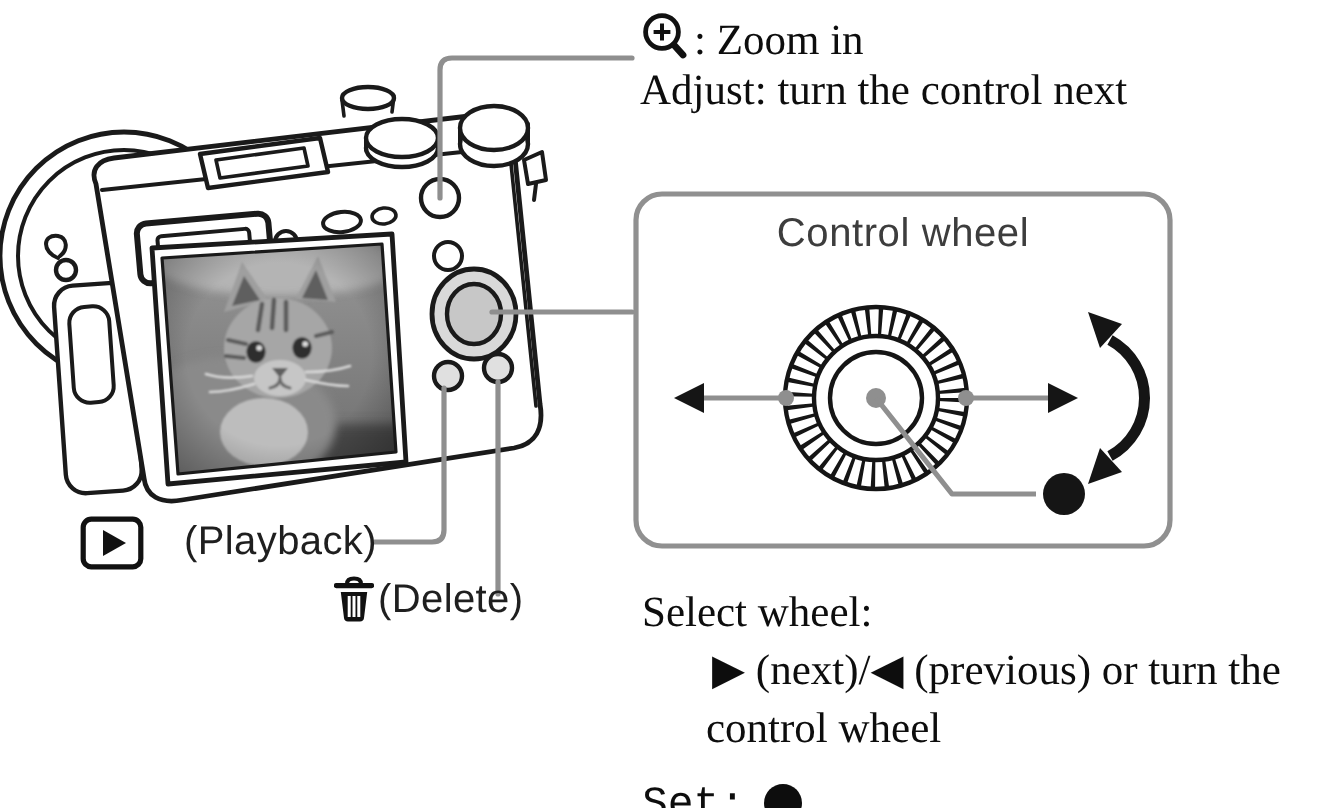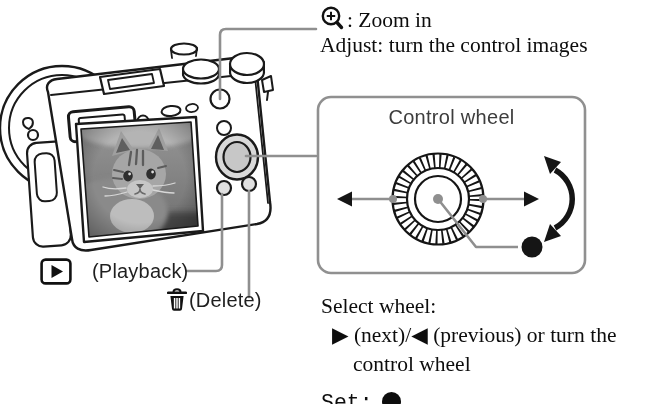--- a/index.html
+++ b/index.html
@@ -19,21 +19,21 @@
   .callout-row{display:flex;align-items:center;}
   #zoom-line{left:320px;top:5px;}
   #zoom-line .txt{margin-left:2px;}
   #adjust-line{left:320px;top:32px;}
   #box-title{left:318px;top:105px;width:267px;text-align:center;
     font-size:20px;letter-spacing:.3px;color:#3d3d3d;line-height:24px;}
   #playback-label{left:40px;top:258px;display:flex;align-items:center;gap:20px;}
   #playback-label .txt,#delete-label .txt{font-size:20px;letter-spacing:.2px;color:#1f1f1f;}
   #delete-label{left:167px;top:288px;display:flex;align-items:center;gap:2px;}
   #select-heading{left:321px;top:293px;}
-  #select-line1{left:332px;top:322px;}
+  #select-line1{left:356px;top:322px;}
   #select-line2{left:353px;top:351px;}
   #set-line{left:321px;top:390px;display:flex;align-items:flex-start;font-family:Liberation Mono, monospace;}
   .set-dot{width:19px;height:19px;border-radius:50%;background:#0d0d0d;
     display:inline-block;margin-left:9px;margin-top:2px;}
 </style>
 </head>
 <body>
 
 <div class="stage">
 
@@ -200,21 +200,21 @@
 
   <div id="zoom-line" class="abs serif callout-row">
     <svg width="25" height="29" viewBox="0 0 25 29">
       <circle cx="11" cy="11" r="8.2" stroke="#111" stroke-width="2.4" fill="none"></circle>
       <path d="M 6.8,11 H 15.2 M 11,6.8 V 15.2" stroke="#111" stroke-width="2" fill="none"></path>
       <path d="M 17,17.5 L 21.5,22.5" stroke="#111" stroke-width="3.4" stroke-linecap="round"></path>
     </svg>
     <span class="txt">: Zoom in</span>
   </div>
 
-  <div id="adjust-line" class="abs serif">Adjust: turn the control images</div>
+  <div id="adjust-line" class="abs serif">Adjust: turn the control next</div>
 
   <div id="box-title" class="abs sans">Control wheel</div>
 
   <div id="playback-label" class="abs sans">
     <svg width="32" height="27" viewBox="0 0 32 27">
       <rect x="1.6" y="1.6" width="28.8" height="23.8" rx="4" stroke="#111" stroke-width="2.6" fill="#fff"></rect>
       <polygon points="11.5,7 11.5,20 23,13.5" fill="#111"></polygon>
     </svg>
     <span class="txt">(Playback)</span>
   </div>

